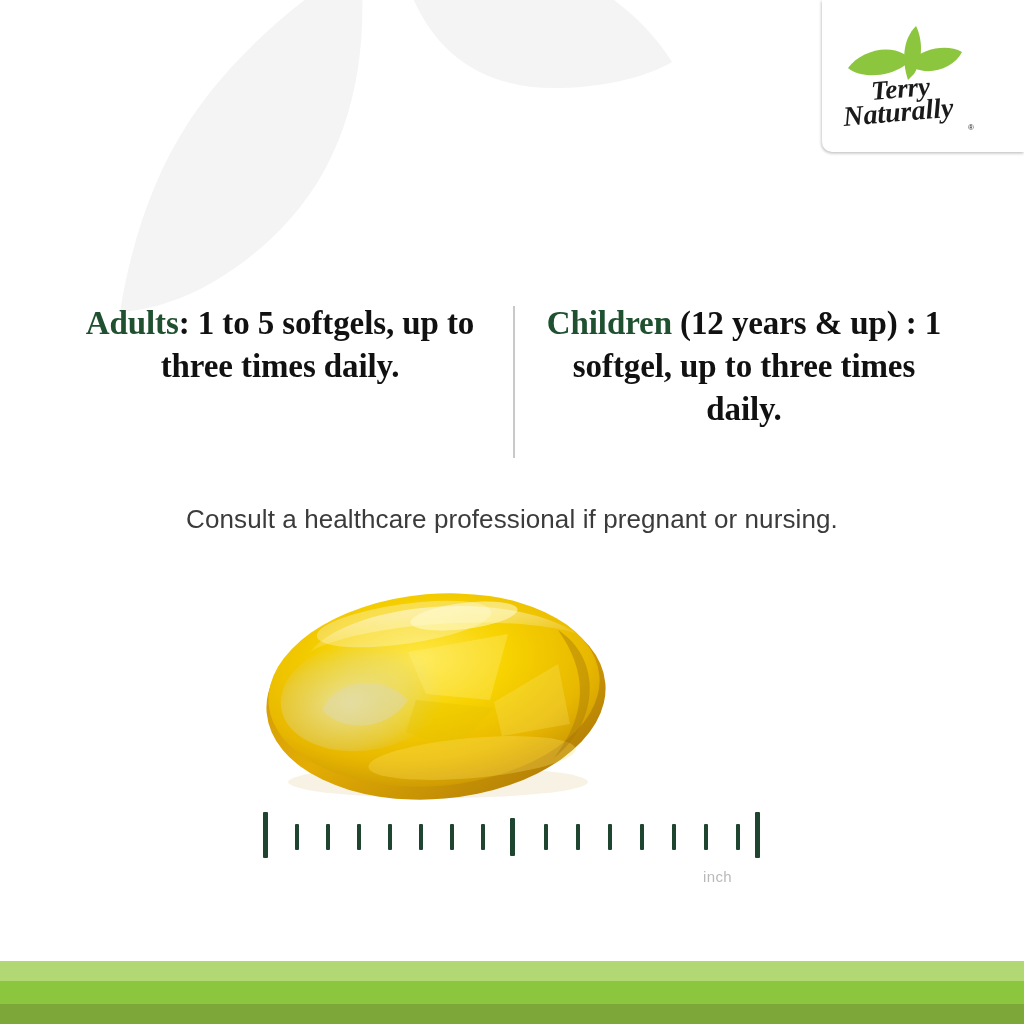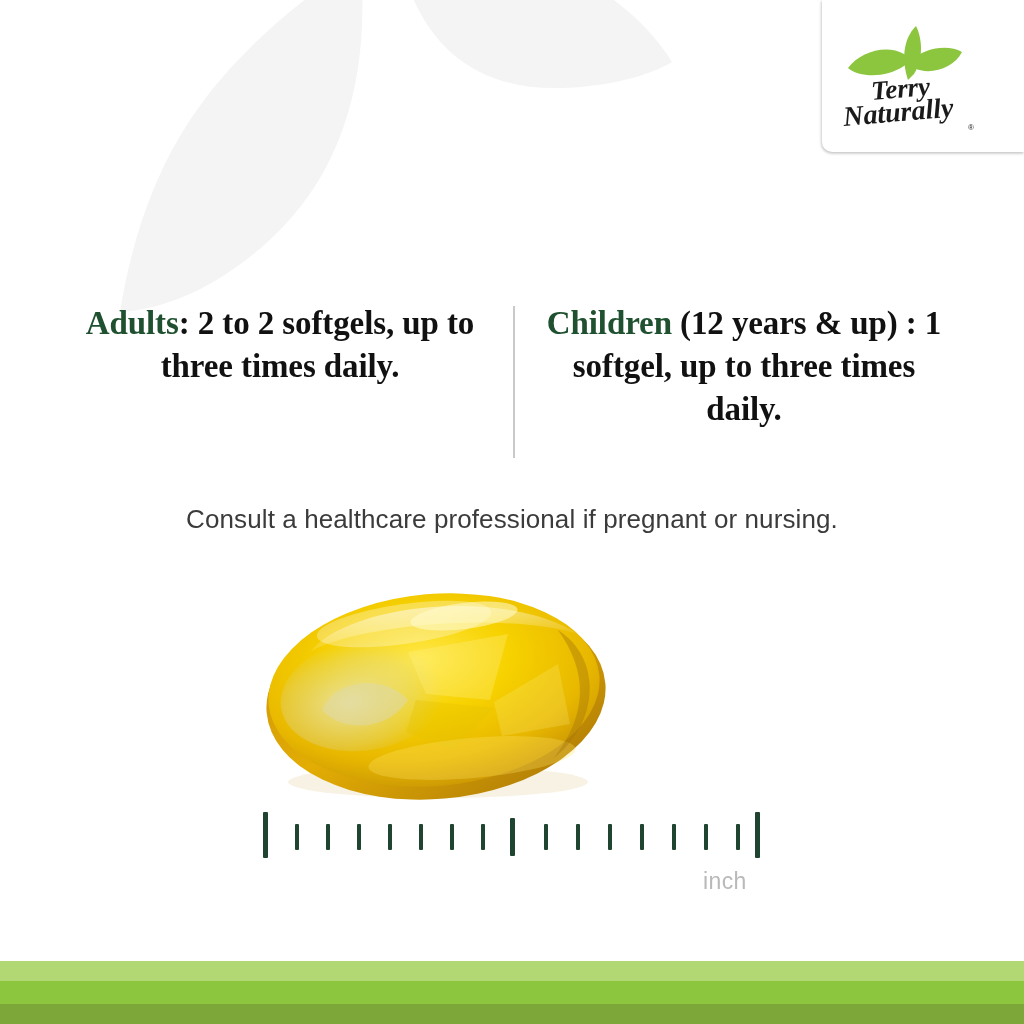--- a/index.html
+++ b/index.html
@@ -120,21 +120,21 @@
     border-radius: 1px;
   }
   .tick.major { width: 5px; top: 0px;  height: 46px; }
   .tick.mid   { width: 5px; top: 6px;  height: 38px; }
   .tick.minor { width: 4px; top: 12px; height: 26px; }
   .ruler-unit {
     position: absolute;
     top: 868px;
     left: 703px;
     font-family: "Liberation Sans", sans-serif;
-    font-size: 23px;
+    font-size: 15px;
     color: #b9b9b9;
     letter-spacing: 0.4px;
   }
 
   
   .band {
     position: absolute;
     left: 0;
     width: 1024px;
   }
@@ -165,21 +165,21 @@
     </svg>
 
     <svg class="logo-wordmark" viewBox="0 0 140 62" xmlns="http://www.w3.org/2000/svg">
       <text x="32" y="26" font-family="'Liberation Serif', serif" font-size="27" font-style="italic" font-weight="bold" fill="#1a1a1a" transform="rotate(-5 32 26)">Terry</text>
       <text x="4" y="52" font-family="'Liberation Serif', serif" font-size="28" font-style="italic" font-weight="bold" fill="#1a1a1a" transform="rotate(-5 4 52)">Naturally</text>
       <text x="128" y="56" font-family="'Liberation Sans', sans-serif" font-size="8" fill="#1a1a1a">®</text>
     </svg>
   </div>
 
   <div class="dose-wrap">
-    <div class="dose-col left"><span class="dose-emph">Adults</span><span>: 2 to 2 softgels, up to three times daily.</span></div>
+    <div class="dose-col left"><span class="dose-emph">Adults</span><span>: 1 to 5 softgels, up to three times daily.</span></div>
 
     <div class="dose-divider"></div>
 
     <div class="dose-col right"><span class="dose-emph">Children</span><span> (12 years &amp; up) : 1 softgel, up to three times daily.</span></div>
   </div>
 
   <div class="consult">Consult a healthcare professional if pregnant or nursing.</div>
 
   <svg class="capsule" viewBox="0 0 356 222" xmlns="http://www.w3.org/2000/svg">
     <defs>

